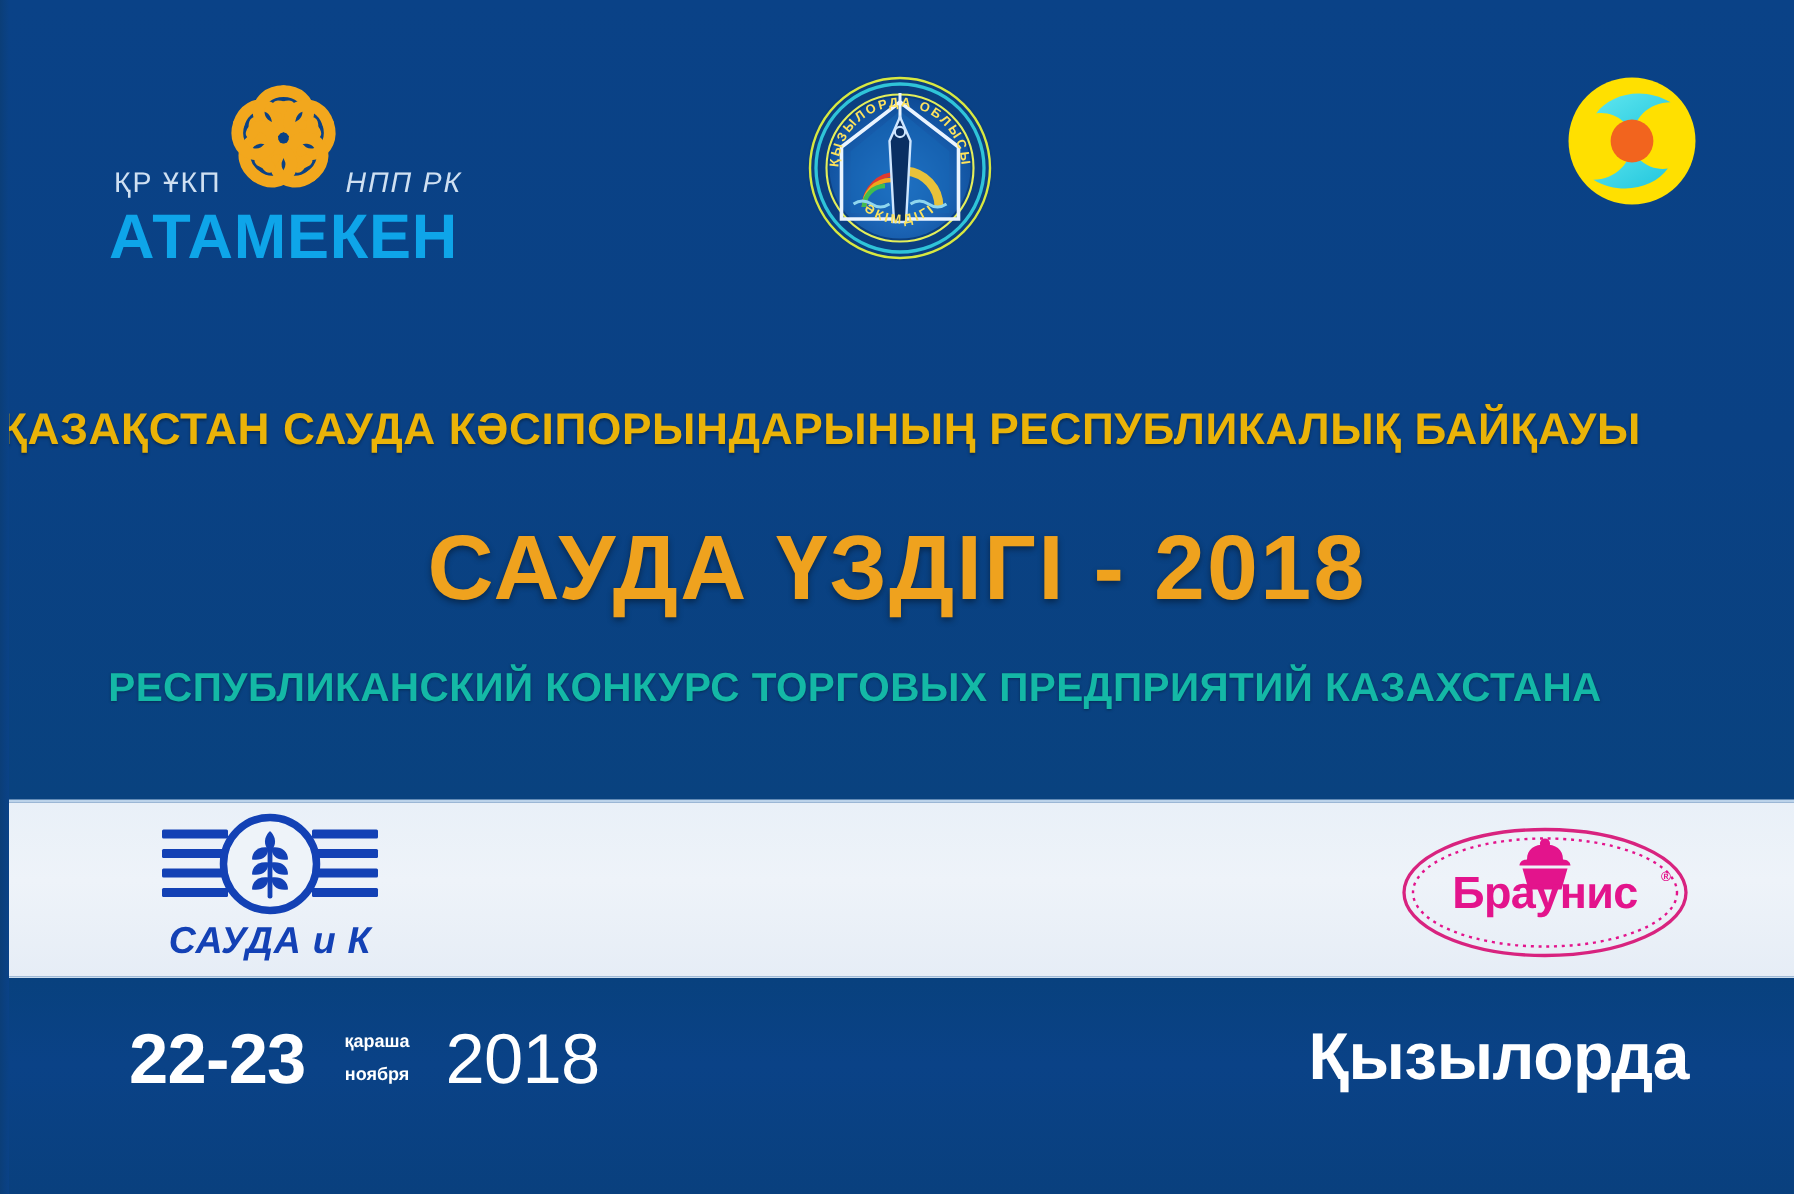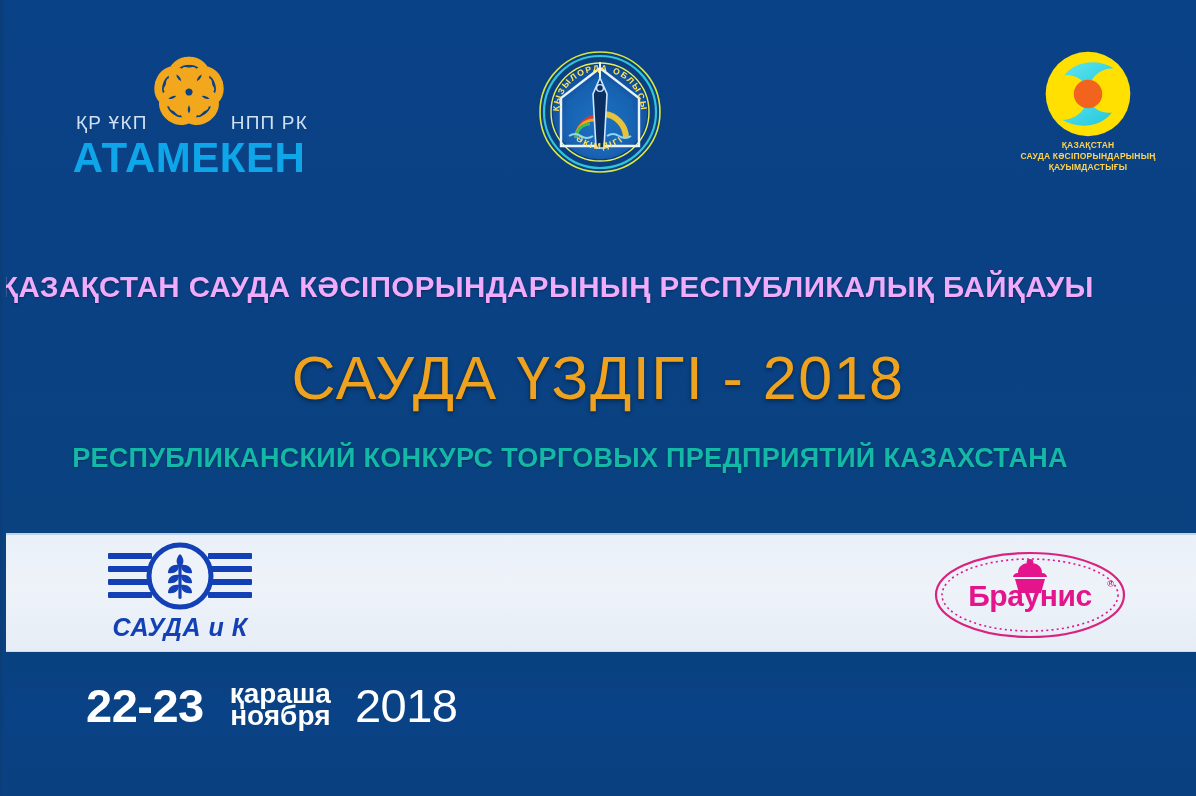--- a/index.html
+++ b/index.html
@@ -72,20 +72,21 @@
     color: #cfe0f2;
   }
   .atameken-npp {
     position: absolute;
     right: 6px;
     top: 68px;
     font-size: 19px;
     font-weight: 400;
     letter-spacing: 1.2px;
     color: #cfe0f2;
+    font-style: italic;
   }
   .atameken-word {
     position: absolute;
     left: 50%;
     top: 90px;
     transform: translateX(-50%);
     font-size: 42px;
     font-weight: 700;
     letter-spacing: 0.5px;
     color: #0ea5e9;
@@ -128,35 +129,35 @@
     line-height: 11px;
     letter-spacing: 0.2px;
   }
 
   
   .headline-kz {
     position: absolute;
     left: 0; top: 270px;
     width: 965px;
     text-align: center;
-    color: #f0abfc;
+    color: #eab308;
     font-size: 29.5px;
     font-weight: 700;
     letter-spacing: 0.4px;
     white-space: nowrap;
     text-shadow: 0 1px 2px rgba(0,0,0,.35);
   }
   .headline-main {
     position: absolute;
     left: 0; top: 343px;
     width: 1196px;
     text-align: center;
     color: #efa21e;
     font-size: 61px;
-    font-weight: 400;
+    font-weight: 700;
     letter-spacing: 1.5px;
     white-space: nowrap;
     text-shadow: 0 2px 4px rgba(0,0,0,.4);
   }
   .headline-ru {
     position: absolute;
     left: 0; top: 443px;
     width: 1140px;
     text-align: center;
     color: #14b8a6;
@@ -279,21 +280,21 @@
     color: #ffffff;
     font-size: 47px;
     font-weight: 700;
     letter-spacing: -0.5px;
   }
   .date-months {
     margin-left: 26px;
     margin-right: 24px;
     text-align: center;
     color: #ffffff;
-    font-size: 28px;
+    font-size: 12px;
     font-weight: 700;
     line-height: 22px;
   }
   .date-year {
     color: #ffffff;
     font-size: 47px;
     font-weight: 400;
     letter-spacing: -0.5px;
   }
   .city {
@@ -410,25 +411,20 @@
               <stop offset="0%" stop-color="#5fe6ef"></stop>
               <stop offset="100%" stop-color="#22c6dd"></stop>
             </linearGradient>
           </defs>
           <circle cx="50" cy="50" r="46" fill="#ffe000"></circle>
           <path d="M50 50 m0,-36 a36,36 0 0,1 22,12 L50 50 Z" fill="none"></path>
           <path d="M78 22 C62 22 50 34 50 50 C50 38 38 28 24 30 C34 16 58 10 78 22 Z" fill="url(#ktaCy)"></path>
           <path d="M22 78 C38 78 50 66 50 50 C50 62 62 72 76 70 C66 84 42 90 22 78 Z" fill="url(#ktaCy)"></path>
           <circle cx="50" cy="50" r="15.5" fill="#f2641e"></circle>
         </svg>
-      </div>
-      <div class="kta-text">
-        <div>ҚАЗАҚСТАН</div>
-        <div>САУДА КӘСІПОРЫНДАРЫНЫҢ</div>
-        <div>ҚАУЫМДАСТЫҒЫ</div>
       </div>
     </div>
   </div>
 
   <div class="headline-kz">ҚАЗАҚСТАН САУДА КӘСІПОРЫНДАРЫНЫҢ РЕСПУБЛИКАЛЫҚ БАЙҚАУЫ</div>
   <div class="headline-main">САУДА ҮЗДІГІ - 2018</div>
   <div class="headline-ru">РЕСПУБЛИКАНСКИЙ КОНКУРС  ТОРГОВЫХ ПРЕДПРИЯТИЙ КАЗАХСТАНА</div>
 
   <div class="sponsor-band">
 
@@ -481,16 +477,17 @@
 
   <div class="bottom-area">
     <div class="date-block">
       <span class="date-days">22-23</span>
       <span class="date-months">
         <div>қараша</div>
         <div>ноября</div>
       </span>
       <span class="date-year">2018</span>
     </div>
+    <div class="city">Қызылорда</div>
   </div>
 
   <div class="left-seam"></div>
 </div>
 
 </body></html>

